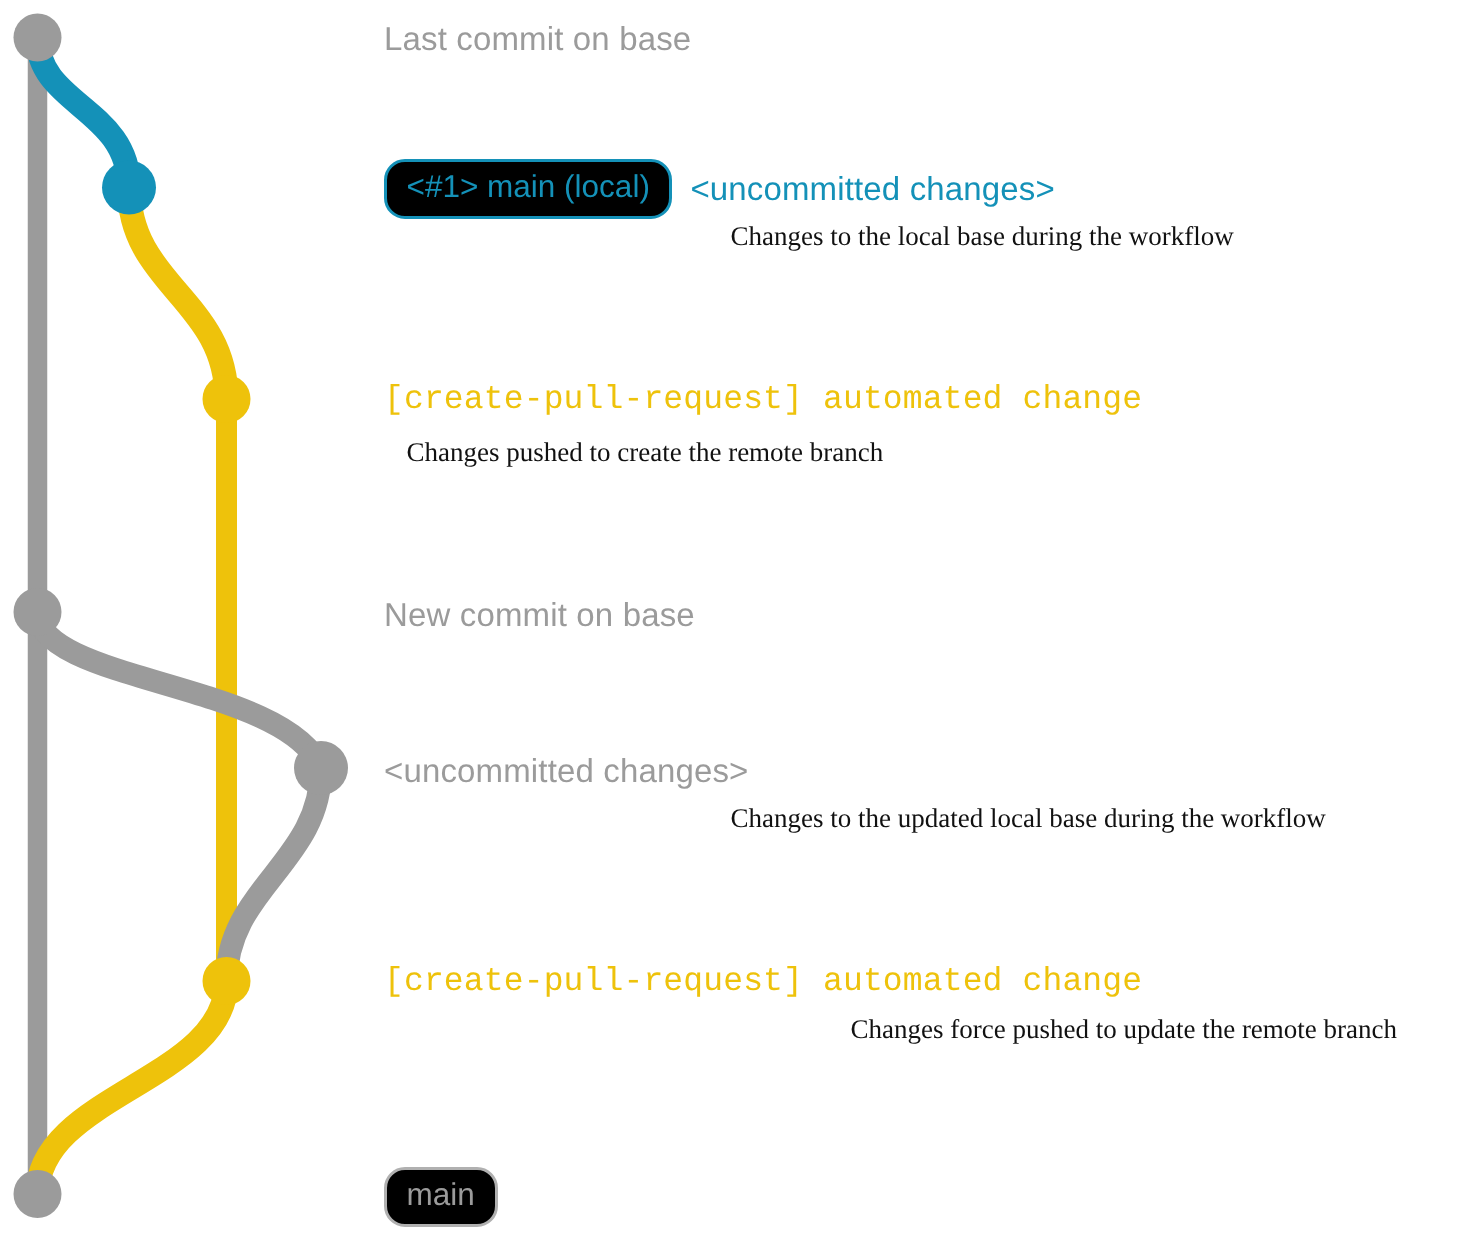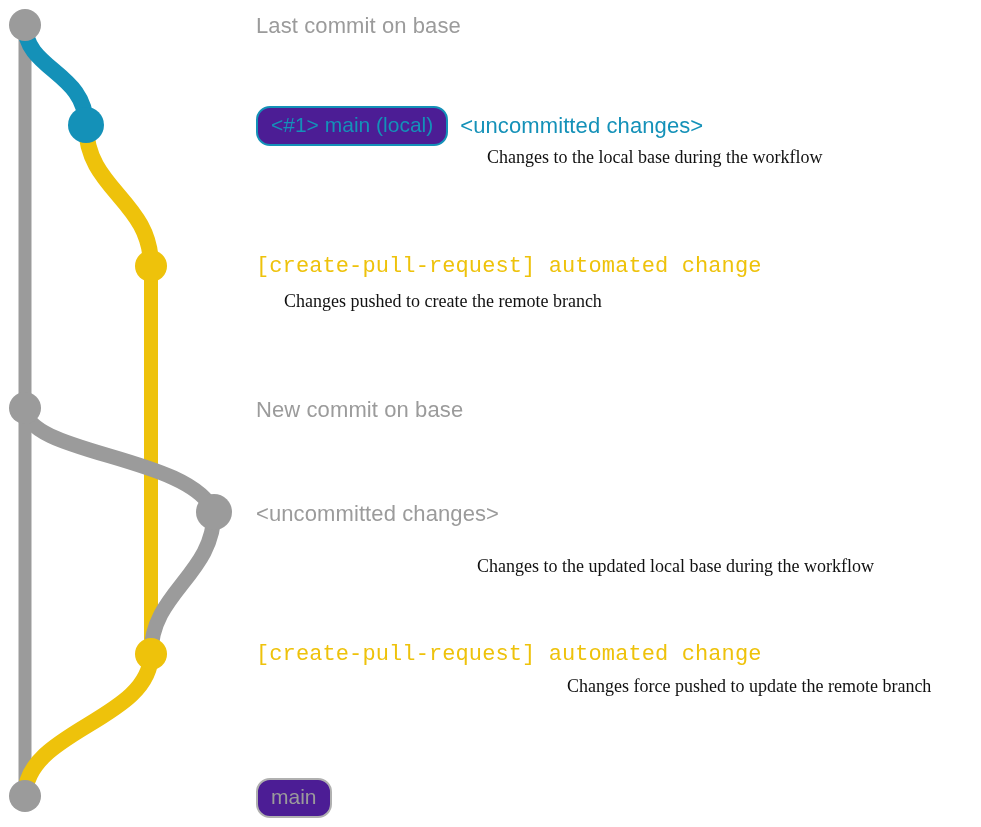--- a/index.html
+++ b/index.html
@@ -44,21 +44,21 @@
 
   
   .pill {
     display: inline-block;
     border: 2px solid #a3a3a3;
     border-radius: 14px;
     padding: 5px 13px 7px 13px;
     font-size: 21px;
     line-height: 24px;
     color: #9b9b9b;
-    background: #4c1d95;
+    background: #000000;
     margin-right: 12px;
   }
   .pill.blue   { border-color: #1491b8; color: #1491b8; }
   .pill.yellow { border-color: #eec20b; color: #eec20b; }
   .pill.gray   { border-color: #b0b0b0; color: #9b9b9b; }
 
   
   .desc {
     position: absolute;
     font-family: Liberation Serif, serif;
@@ -102,30 +102,30 @@
 
 <div class="row" style="left:256px; top:106px; height:40px;">
   <span class="pill blue">&lt;#1&gt; main (local)</span>
   <span class="msg blue">&lt;uncommitted changes&gt;</span>
 </div>
 <div class="desc" style="left:487px; top:146px;">Changes to the local base during the workflow</div>
 
 <div class="row" style="left:256px; top:253px; height:28px;">
   <span class="msg yellow">[create-pull-request] automated change</span>
 </div>
-<div class="desc" style="left:271px; top:290px;margin-left:13px;">Changes pushed to create the remote branch</div>
+<div class="desc" style="left:271px; top:290px;">Changes pushed to create the remote branch</div>
 
 <div class="row" style="left:256px; top:396px; height:28px;">
   <span class="msg gray">New commit on base</span>
 </div>
 
 <div class="row" style="left:256px; top:494px; height:40px;">
   <span class="msg gray">&lt;uncommitted changes&gt;</span>
 </div>
-<div class="desc" style="left:477px; top:534px;margin-top:21px;">Changes to the updated local base during the workflow</div>
+<div class="desc" style="left:487px; top:534px;">Changes to the updated local base during the workflow</div>
 
 <div class="row" style="left:256px; top:635px; height:40px;">
   <span class="msg yellow">[create-pull-request] automated change</span>
 </div>
 <div class="desc" style="left:567px; top:675px;">Changes force pushed to update the remote branch</div>
 
 <div class="row" style="left:256px; top:778px; height:40px;">
   <span class="pill gray">main</span>
 </div>
 

